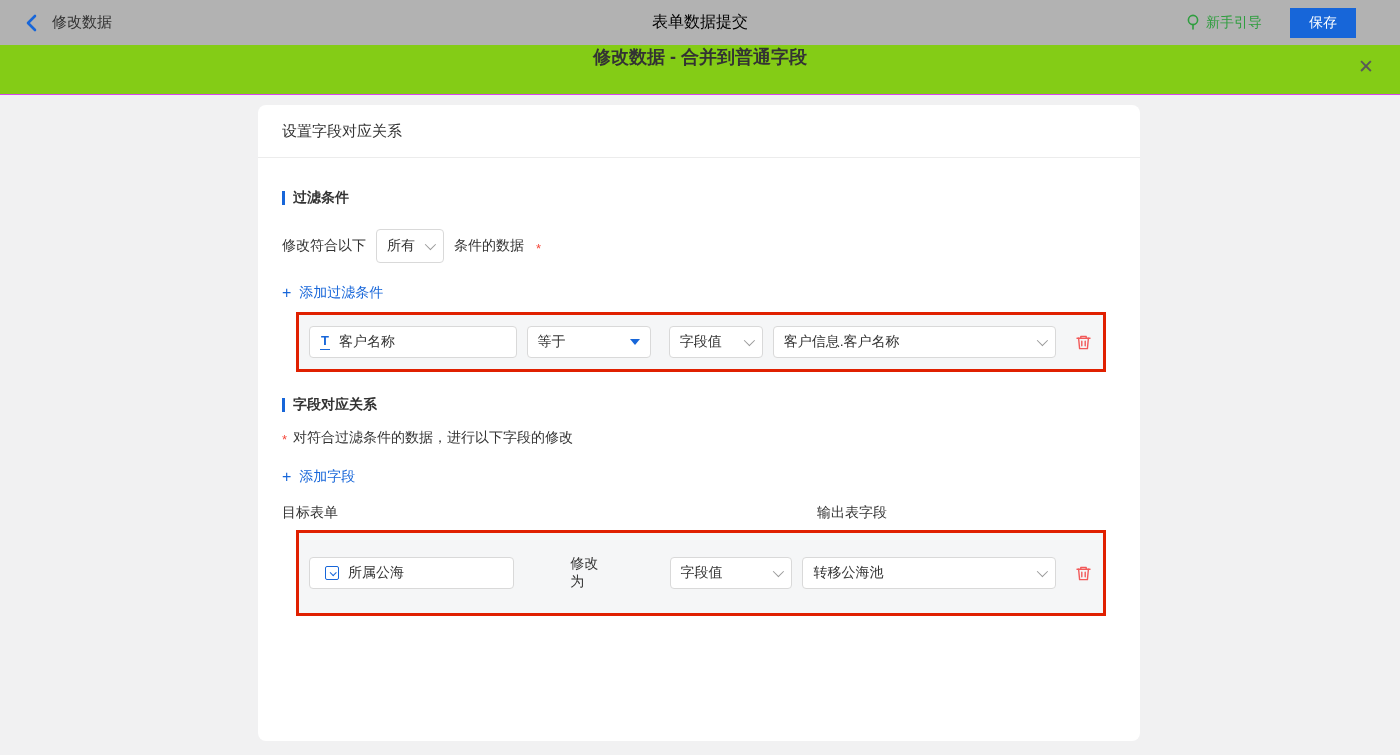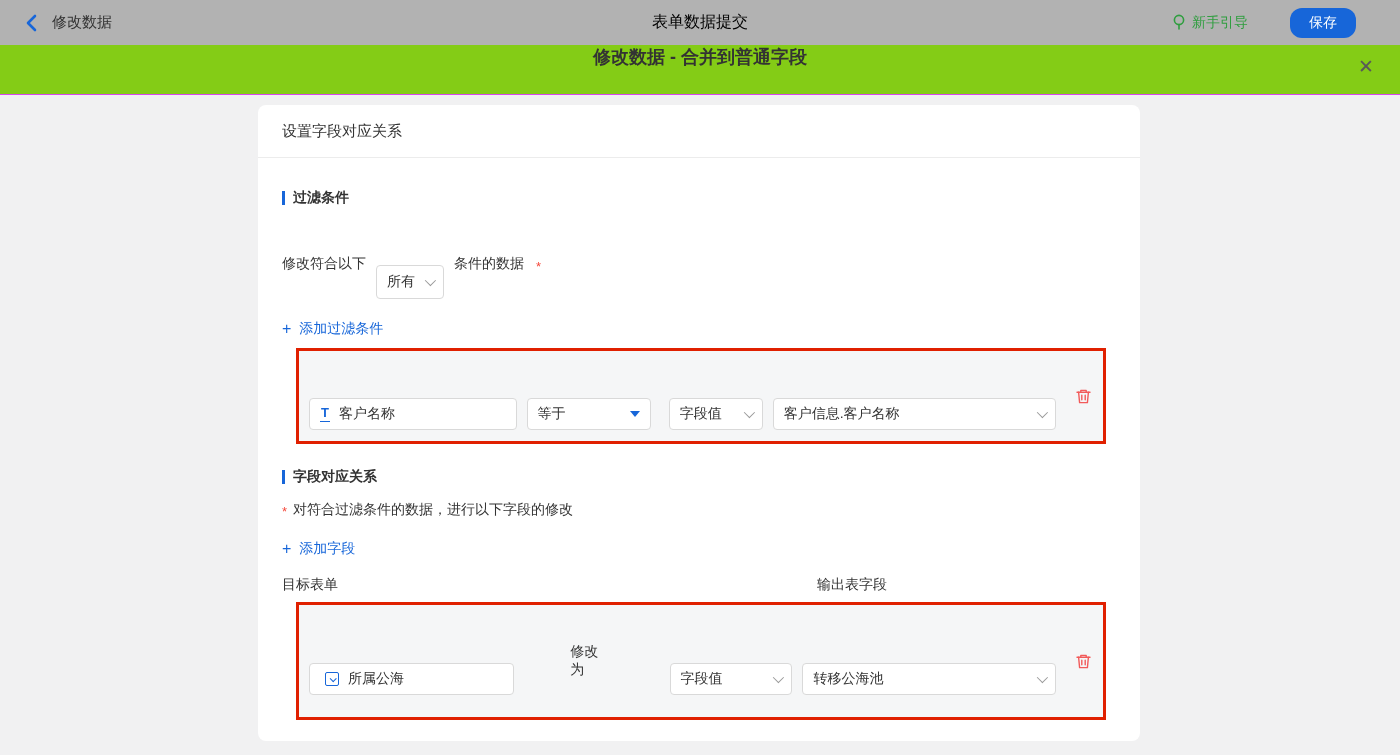--- a/index.html
+++ b/index.html
@@ -8,21 +8,21 @@
 
   
   .topbar { position:relative; height:45px; background:#b2b2b2; display:flex; align-items:center; }
   .topbar-left { position:absolute; left:24px; display:flex; align-items:center; gap:12px; height:100%; }
   .back-icon { display:flex; align-items:center; cursor:pointer; }
   .back-label { font-size:15px; color:#333; cursor:pointer; }
   .title-underline { position:absolute; left:57px; top:45px; width:76px; border-top:2px dotted #dcdcdc; }
   .topbar-title { position:absolute; left:0; right:0; text-align:center; font-size:16px; color:#000000; }
   .topbar-right { position:absolute; right:44px; display:flex; align-items:center; gap:28px; }
   .guide-link { display:flex; align-items:center; gap:6px; color:#2f9e3f; font-size:14px; cursor:pointer; }
-  .save-btn { width:66px; height:30px; background:#1766d9; color:#fff; border:none; border-radius:12px; font-size:14px; font-family:Liberation Mono, monospace; cursor:pointer;margin-left:14px; }
+  .save-btn { width:66px; height:30px; background:#1766d9; color:#fff; border:none; border-radius:0; font-size:14px; font-family:Liberation Mono, monospace; cursor:pointer; }
 
   
   .dialog-header { position:relative; height:50px; background:#84cc16; display:flex; align-items:flex-start; justify-content:center; border-bottom:1px solid #d946ef; }
   .dialog-title { font-size:18px; font-weight:bold; color:#333; }
   .close-icon { position:absolute; right:26px; top:12px; font-size:19px; color:#595959; cursor:pointer; line-height:1; }
 
   
   .content { height:660px; background:#f1f1f2; }
   .card { position:relative; margin:10px 0 0 258px; width:882px; height:636px; background:#fff; border-radius:8px; display:flex; flex-direction:column; }
   .card-header { height:53px; display:flex; align-items:center; padding:0 24px; font-size:15px; color:#333; border-bottom:1px solid #ececec; }
@@ -31,21 +31,21 @@
   .section-title { display:flex; align-items:center; gap:8px; font-size:14px; font-weight:bold; color:#333; }
   .section-bar { width:3px; height:14px; background:#1766d9; }
 
   .match-row { display:flex; align-items:center; gap:10px; margin-top:22px; }
   .req { color:#f5483b; font-size:13px; margin-left:2px; position:relative; top:2px; }
 
   .add-link { display:flex; align-items:center; gap:8px; color:#1766d9; margin-top:21px; cursor:pointer; width:max-content; }
   .plus-glyph { font-size:16px; line-height:1; }
 
   
-  .select, .field-input { height:32px; background:#fff; border:1px solid #d9d9d9; border-radius:4px; display:flex; align-items:center; padding:0 10px; cursor:pointer;margin-top:36px; }
+  .select, .field-input { height:32px; background:#fff; border:1px solid #d9d9d9; border-radius:4px; display:flex; align-items:center; padding:0 10px; cursor:pointer; }
   .select { justify-content:space-between; }
   .select-sm { height:34px; width:68px; }
   .chev { width:8px; height:8px; border-right:1.5px solid #9a9a9a; border-bottom:1.5px solid #9a9a9a; transform:rotate(45deg) translateY(-2px); flex:none; }
   .caret-blue { width:0; height:0; border-left:5px solid transparent; border-right:5px solid transparent; border-top:6px solid #1766d9; flex:none; }
   .field-input { gap:9px; }
   .ticon { color:#1766d9; font-size:13px; font-weight:bold; border-bottom:1.5px solid #1766d9; line-height:1.1; padding:0 1px; }
   .selicon { width:14px; height:14px; border:1.5px solid #1766d9; border-radius:2px; display:flex; align-items:center; justify-content:center; flex:none; }
   .selicon .chev { width:5px; height:5px; border-color:#1766d9; transform:rotate(45deg) translateY(-1px); }
 
   

